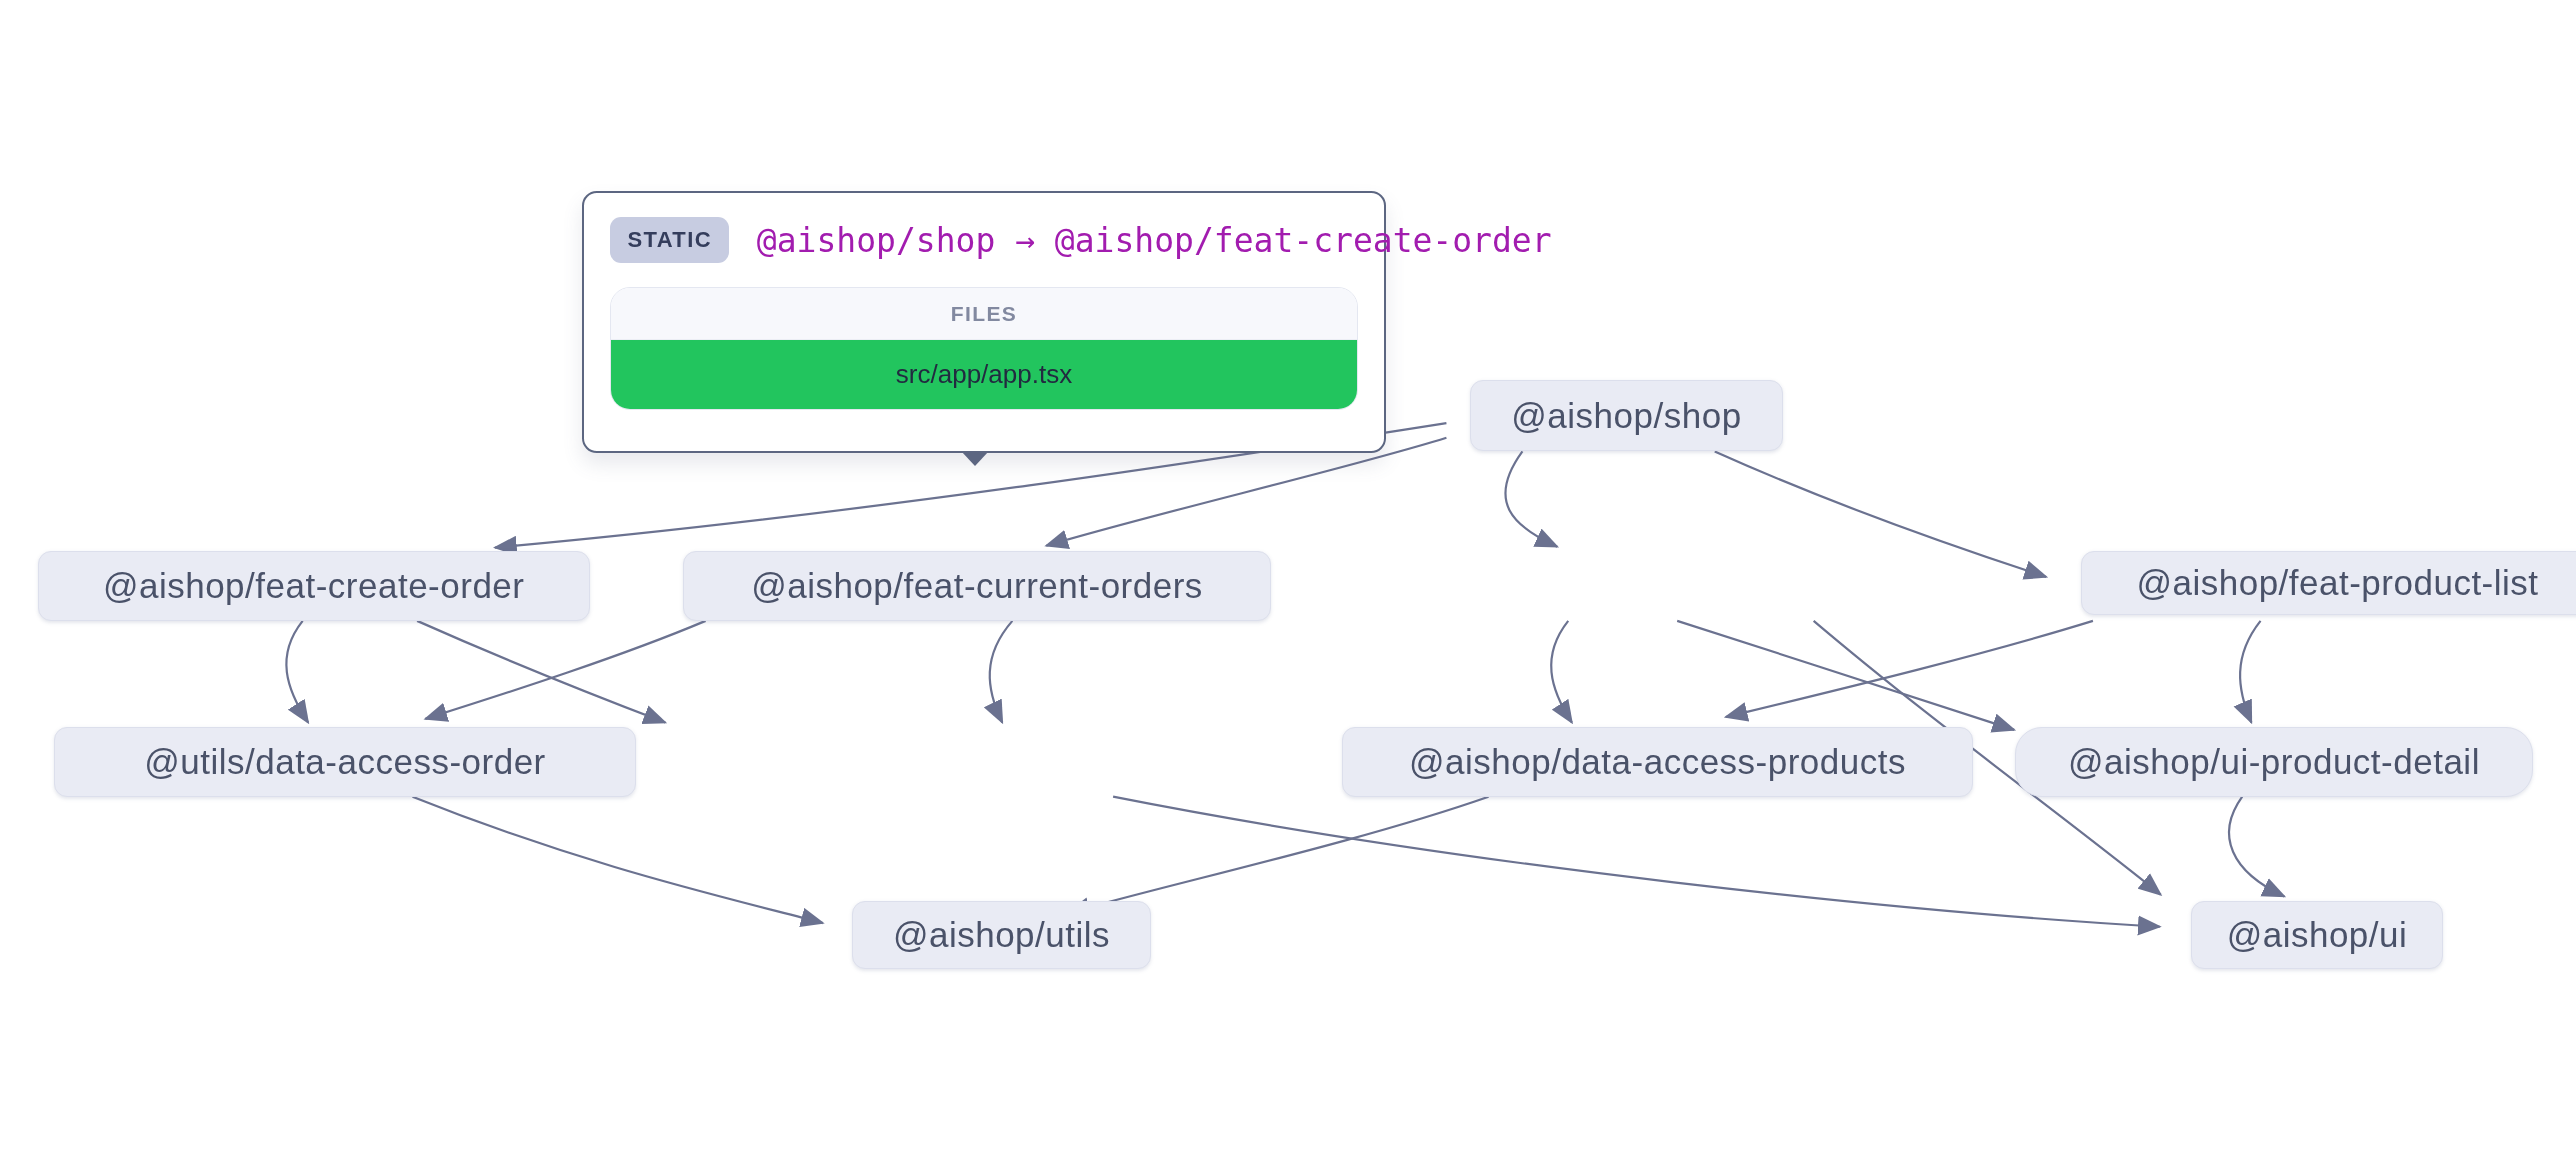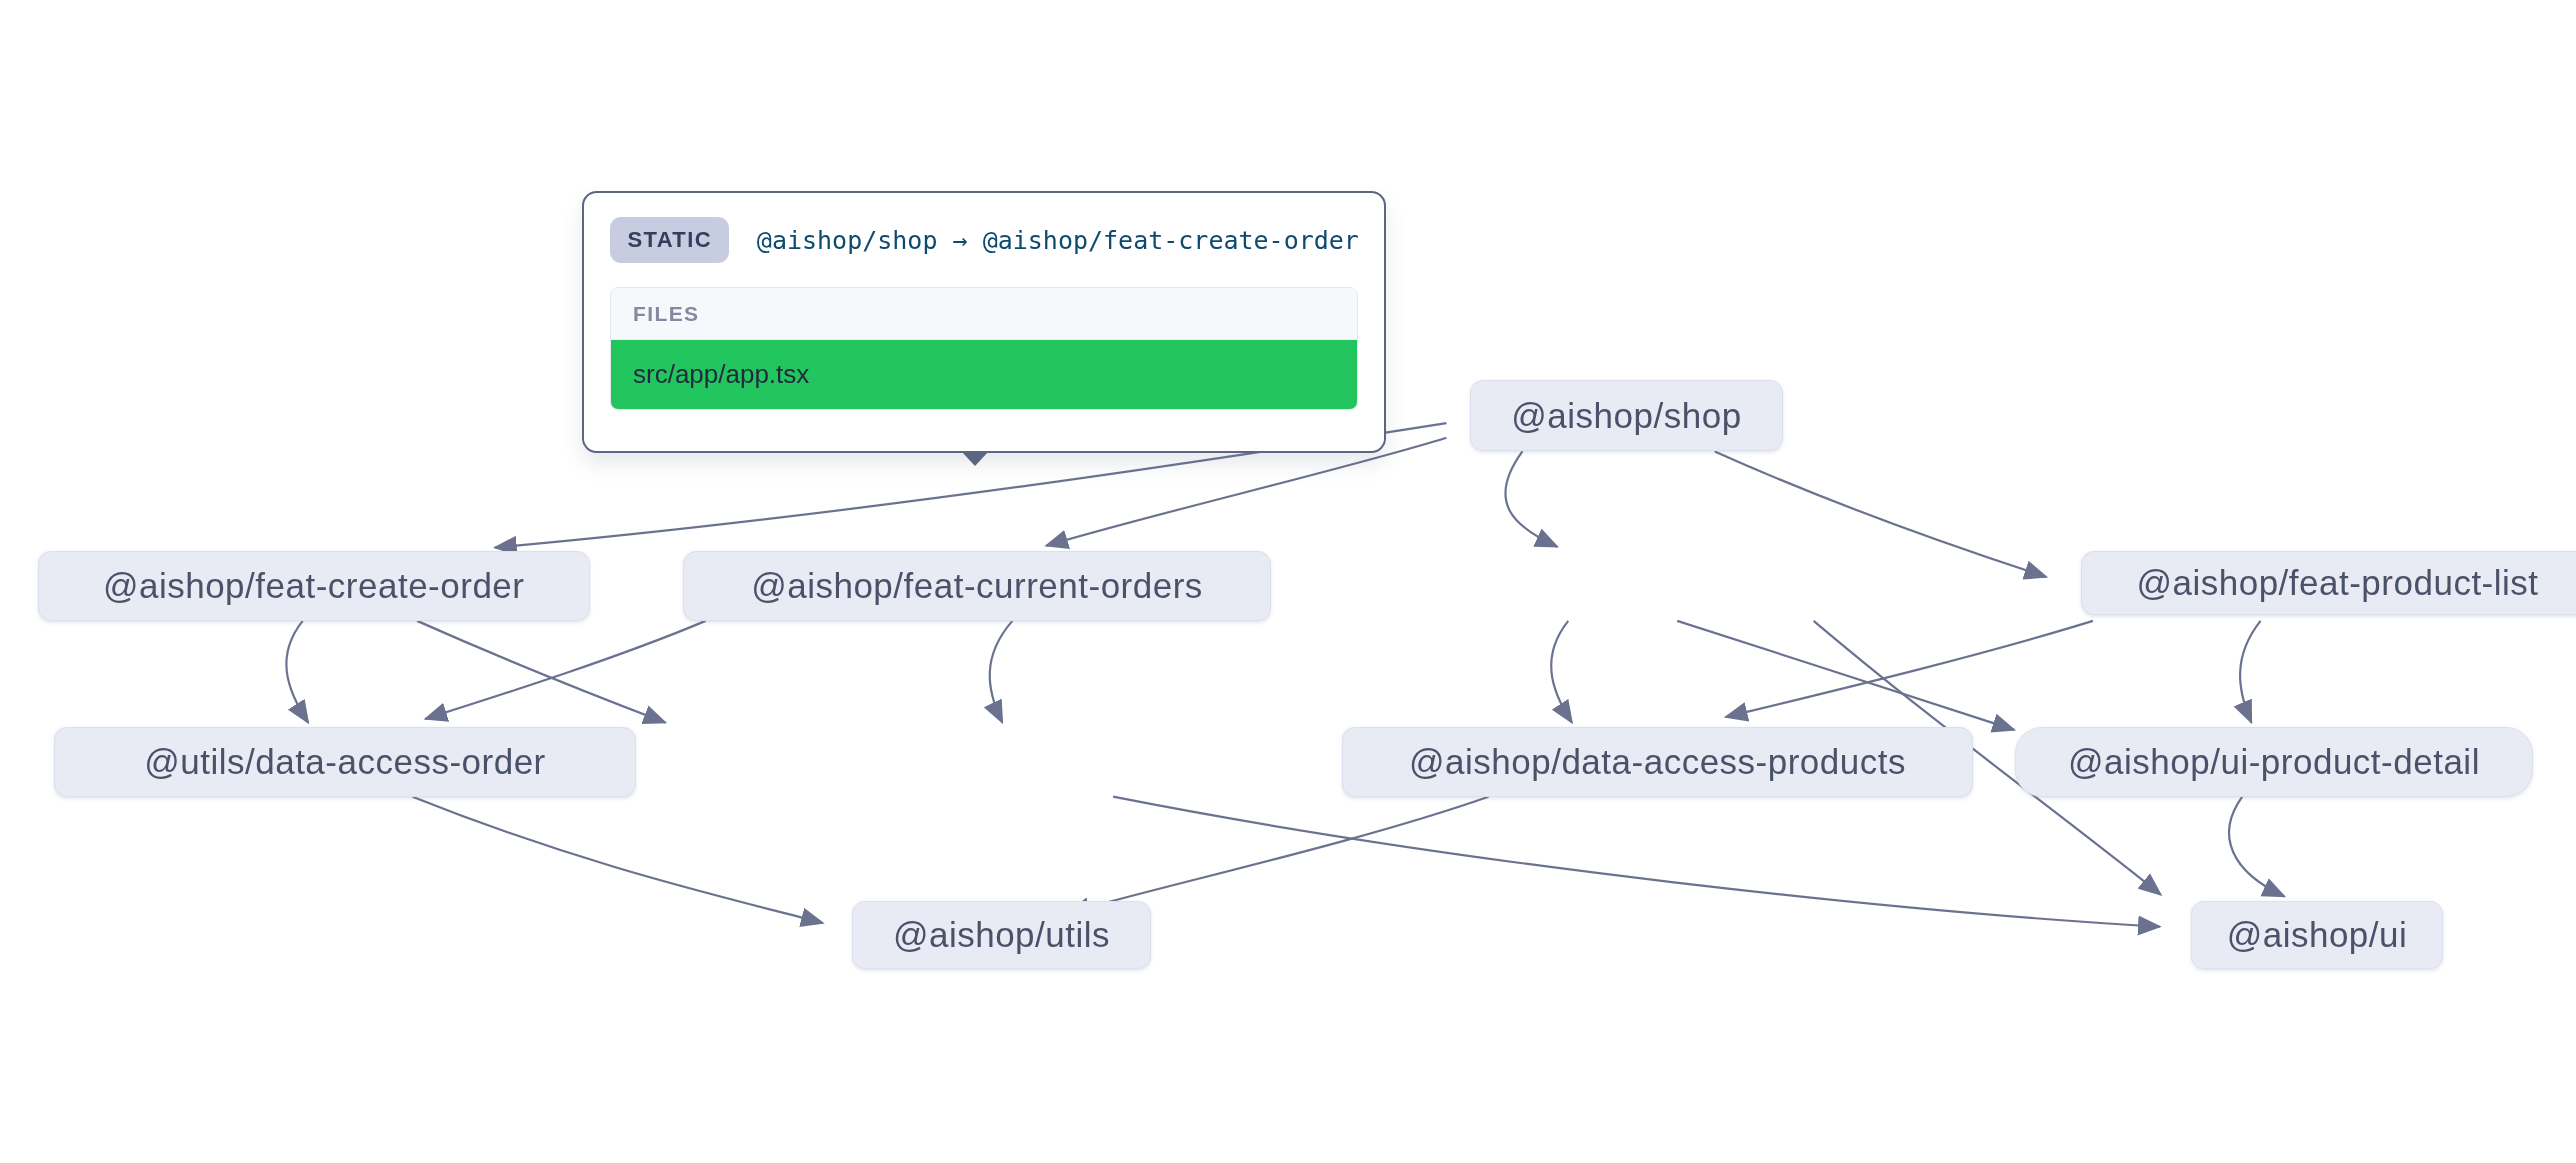--- a/index.html
+++ b/index.html
@@ -67,30 +67,31 @@
     color: #343d5c;
     font-weight: bold;
     font-size: 22px;
     letter-spacing: 1.4px;
     padding: 12px 17.4px;
     border-radius: 11px;
     line-height: 1;
   }
   .tooltip-title {
     font-family: "DejaVu Sans Mono", "Liberation Mono", monospace;
-    font-size: 25px;
-    color: #0c4a6e;
+    font-size: 33px;
+    color: #a21caf;
     white-space: nowrap;
   }
   .files-panel {
     margin-top: 24px;
     border: 1.8px solid #e4e7f1;
-    border-radius: 8px;
+    border-radius: 20px;
     overflow: hidden;
     background: #ffffff;
+    text-align: center;
   }
   .files-header {
     background: #f7f8fc;
     border-bottom: 1.8px solid #eceef5;
     padding: 13.7px 22px;
     font-size: 21px;
     font-weight: bold;
     letter-spacing: 1.4px;
     color: #8289a0;
   }

